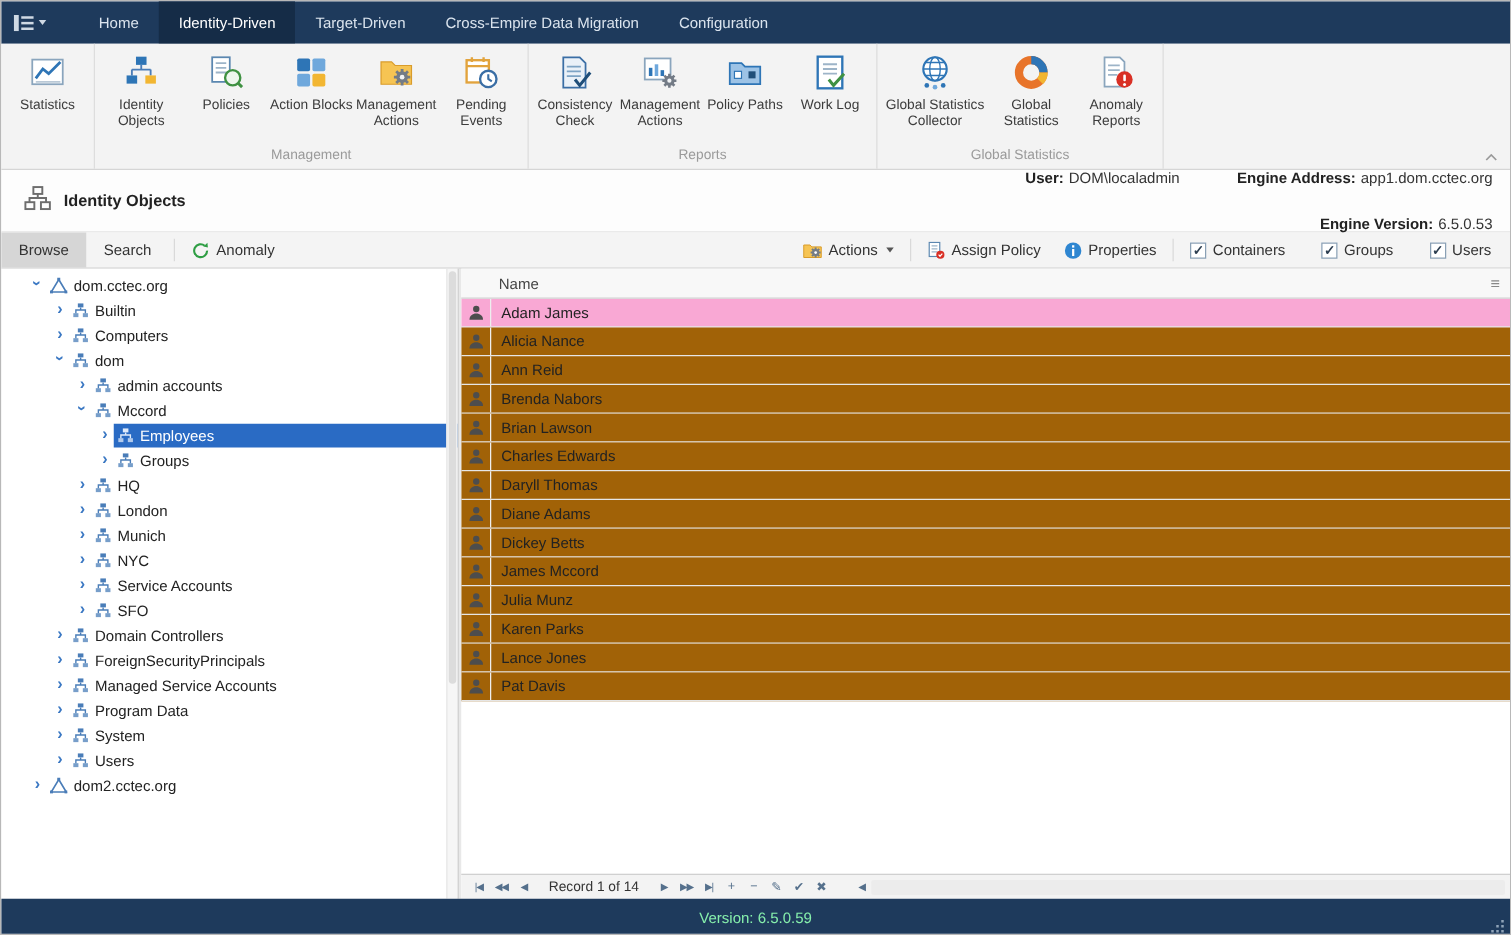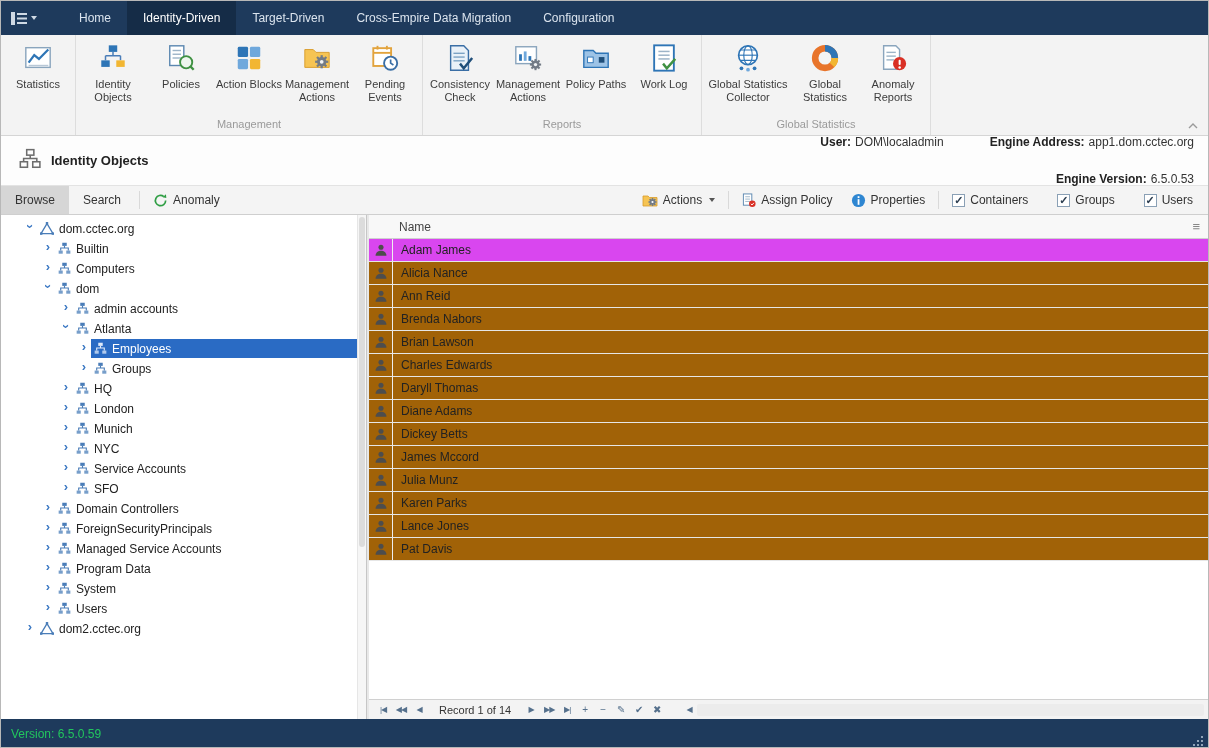--- a/index.html
+++ b/index.html
@@ -57,33 +57,33 @@
   .ticon { display:inline-flex; color:#4a7db8; }
   .titem.selected .tcontent { background:var(--c-selection_blue,#2a6bc4); color:#fff; }
   .titem.selected .ticon { color:#dfeafa; }
   .vscroll { position:absolute; top:0; right:0; width:9px; height:100%; background:#f6f6f6; border-left:1px solid #e6e6e6; }
   .vthumb { position:absolute; top:2px; right:1px; width:6px; height:330px; background:#dcdcdc; border-radius:3px; }
   .listpanel { flex:1; background:#fff; margin-left:2px; position:relative; display:flex; flex-direction:column; }
   .list-header { height:24px; background:#f8f8f8; border-bottom:1px solid #cfcfcf; display:flex; align-items:center; padding:0 8px 0 30px; color:#444; }
   .list-header .hmenu { margin-left:auto; color:#888; font-size:13px; cursor:pointer; }
   .rows { flex:1; overflow:hidden; }
   .lrow { display:flex; align-items:center; height:23px; border-bottom:1px solid #e6e6e6; cursor:pointer; background:#a16207; }
-  .lrow.selected { background:#d946ef; }
+  .lrow.selected { background:#f9a8d4; }
   .licon { width:24px; display:flex; align-items:center; justify-content:center; border-right:1px solid #eee; height:100%; }
   .lname { padding-left:8px; color:#222; }
   
   .recordnav { height:20px; border-top:1px solid #d0d0d0; background:#f3f3f3; display:flex; align-items:center; padding-left:6px; gap:2px; }
   .navbtn { min-width:16px; text-align:center; font-size:8px; color:#55708c; cursor:pointer; letter-spacing:-1px; }
   .navbtn.sym { font-size:10px; letter-spacing:0; }
   .rec-label { font-size:11px; color:#333; margin:0 10px; letter-spacing:0; }
   .hscroll { display:flex; align-items:center; margin-left:14px; flex:1; height:100%; }
   .hscroll .navbtn { font-size:8px; }
   .htrack { flex:1; height:12px; background:#ececec; border-radius:2px; margin-right:4px; }
   
-  .statusbar { height:30px; background:var(--c-statusbar_bg,#1e3a5c); color:#22c55e; display:flex; align-items:center; padding:0 10px; position:relative; }
+  .statusbar { height:30px; background:var(--c-statusbar_bg,#1e3a5c); color:#86efac; display:flex; align-items:center; padding:0 10px; position:relative;justify-content:center; }
   .grip { position:absolute; right:3px; bottom:3px; width:12px; height:12px; }
   .grip::before { content:""; position:absolute; left:0; bottom:0; width:2px; height:2px; background:#8fa3b8;
     box-shadow:4px 0 #8fa3b8, 8px 0 #8fa3b8, 8px -4px #8fa3b8, 8px -8px #8fa3b8, 4px -4px #8fa3b8; }
 </style>
 </head>
 <body>
 
 <div class="app">
 
   <header class="topbar">
@@ -471,21 +471,21 @@
             <span class="tcontent">
               <span class="ticon">
 
                 <svg class="svg-ou" width="13" height="13" viewBox="0 0 14 14">
                   <rect x="4.6" y="0.8" width="4.8" height="3.4" fill="currentColor"></rect>
                   <path d="M7 4.2v2.3M2.9 9.2V6.5h8.2v2.7" fill="none" stroke="currentColor" stroke-width="1.2"></path>
                   <rect x="0.7" y="9.2" width="4.4" height="3.4" fill="currentColor" opacity="0.75"></rect>
                   <rect x="8.9" y="9.2" width="4.4" height="3.4" fill="currentColor" opacity="0.75"></rect>
                 </svg>
               </span>
-              <span class="tlabel">Atlanta</span>
+              <span class="tlabel">Mccord</span>
             </span>
           </div>
           <div class="titem collapsed icon-ou selected" style="--indent: 3;">
             <span class="tw"></span>
             <span class="tcontent">
               <span class="ticon">
 
                 <svg class="svg-ou" width="13" height="13" viewBox="0 0 14 14">
                   <rect x="4.6" y="0.8" width="4.8" height="3.4" fill="currentColor"></rect>
                   <path d="M7 4.2v2.3M2.9 9.2V6.5h8.2v2.7" fill="none" stroke="currentColor" stroke-width="1.2"></path>

